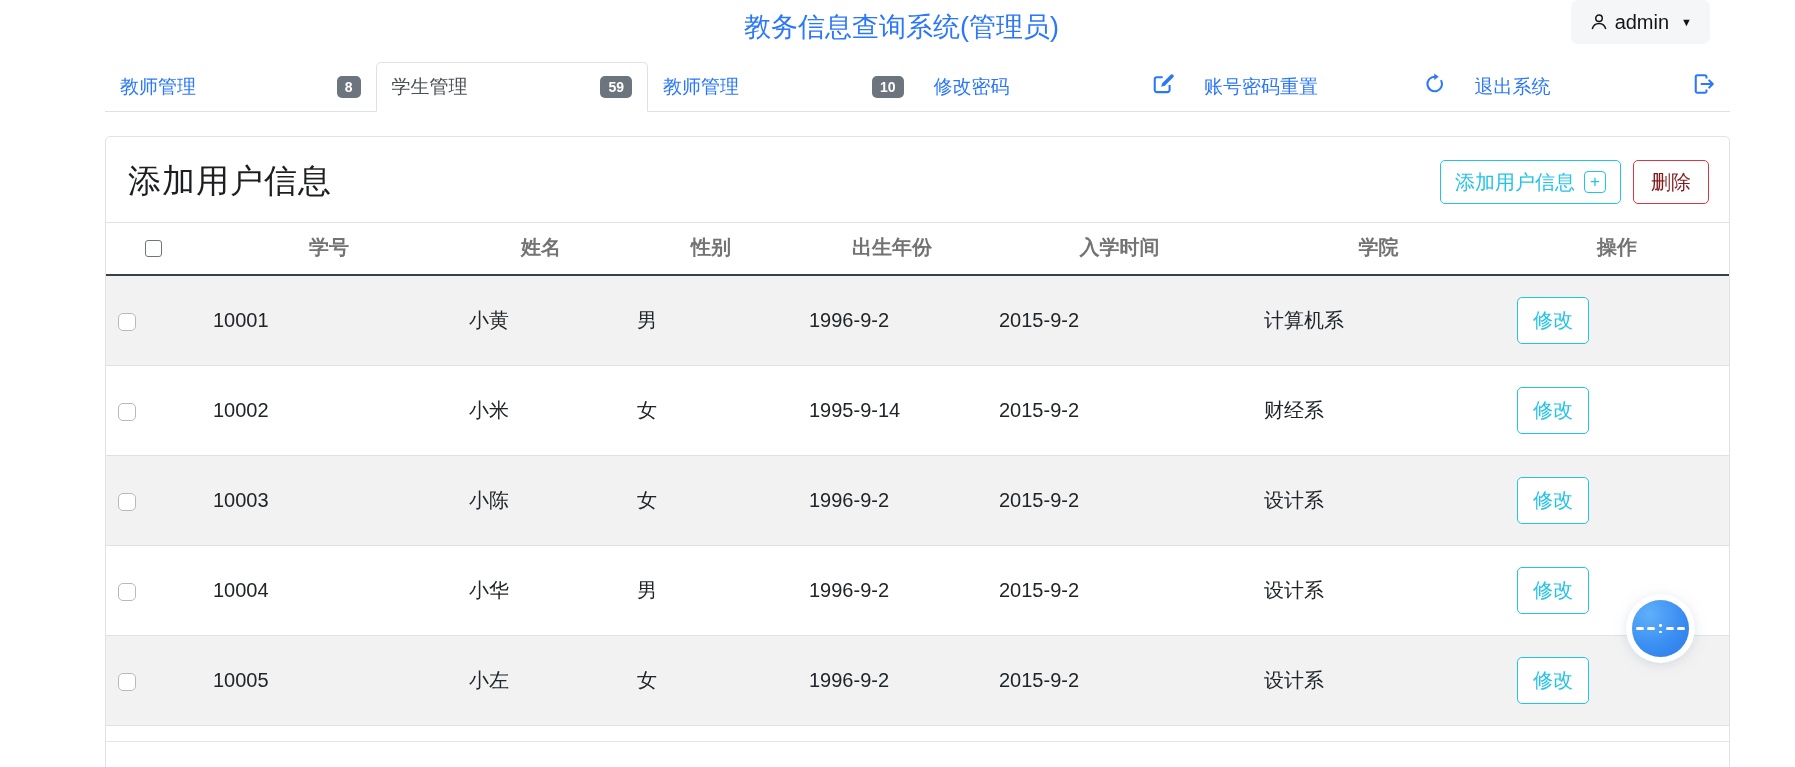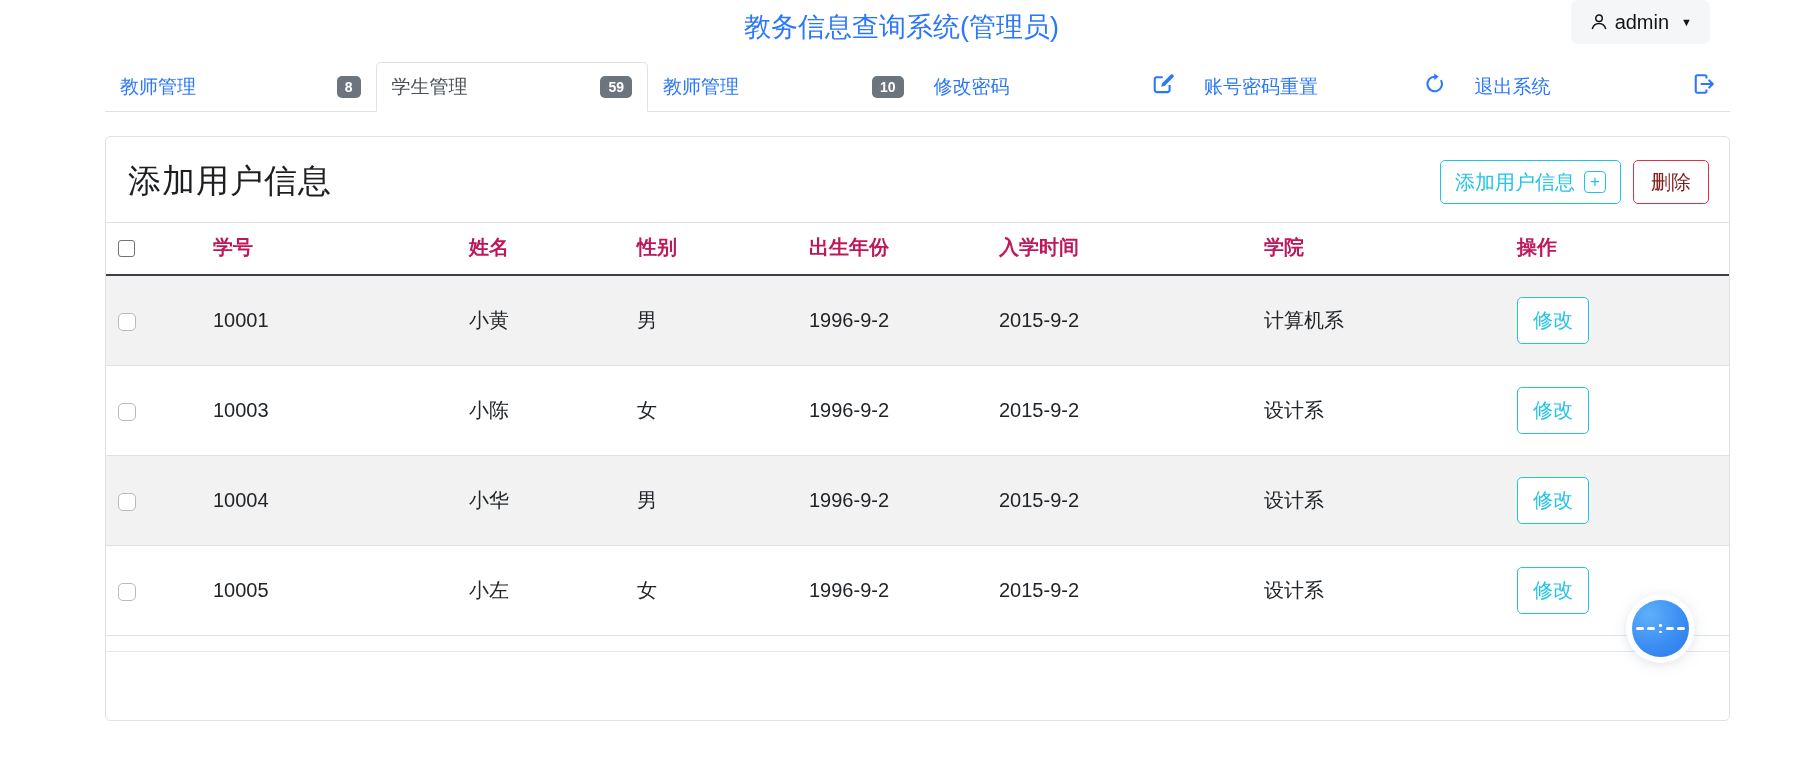--- a/index.html
+++ b/index.html
@@ -43,21 +43,21 @@
   .plus-square { display:inline-flex; align-items:center; justify-content:center;
                  width:22px; height:22px; border:1.6px solid #23c3e8; border-radius:4px;
                  font-size:17px; line-height:1; }
   .btn-danger { border:1px solid #dc3545; color:#7f1d1d; padding:10px 17px; }
 
   
   table { width:100%; border-collapse:collapse; font-size:20px; }
   col.c-check { width:95px; }  col.c-id { width:256px; } col.c-name { width:168px; }
   col.c-gender { width:172px; } col.c-birth { width:190px; } col.c-enroll { width:265px; }
   col.c-college { width:253px; }
-  thead th { text-align:left; font-weight:700; color:#be185d; padding:11px 12px 13px;
+  thead th { text-align:center; font-weight:700; color:#737373; padding:11px 12px 13px;
              border-top:1px solid #dee2e6; border-bottom:2px solid #3b4046; }
   tbody td { padding:21px 12px; border-top:1px solid #dee2e6; color:#212529;margin-top:32px; }
   tbody tr:nth-child(odd) { background:#f2f2f2; }
   tbody tr:last-child td { border-bottom:1px solid #dee2e6; }
   .checkbox { display:inline-block; width:18px; height:18px; background:#fff;
               border:1px solid #b4bac1; border-radius:5px; cursor:pointer; vertical-align:middle; }
   .checkbox.header-cb { width:17px; height:17px; border-radius:3px; border-color:#70757c; }
   .btn-edit { border:1px solid #23c3e8; color:#23c3e8; padding:9px 15px; border-radius:5px;
               font-size:20px; background:#fff; cursor:pointer; }
 
@@ -179,20 +179,30 @@
             <td>10001</td>
             <td>小黄</td>
             <td>男</td>
             <td>1996-9-2</td>
             <td>2015-9-2</td>
             <td>计算机系</td>
             <td><button class="btn-edit">修改</button></td>
           </tr>
           <tr>
             <td><span class="checkbox"></span></td>
+            <td>10002</td>
+            <td>小米</td>
+            <td>女</td>
+            <td>1995-9-14</td>
+            <td>2015-9-2</td>
+            <td>财经系</td>
+            <td><button class="btn-edit">修改</button></td>
+          </tr>
+          <tr>
+            <td><span class="checkbox"></span></td>
             <td>10003</td>
             <td>小陈</td>
             <td>女</td>
             <td>1996-9-2</td>
             <td>2015-9-2</td>
             <td>设计系</td>
             <td><button class="btn-edit">修改</button></td>
           </tr>
           <tr>
             <td><span class="checkbox"></span></td>

